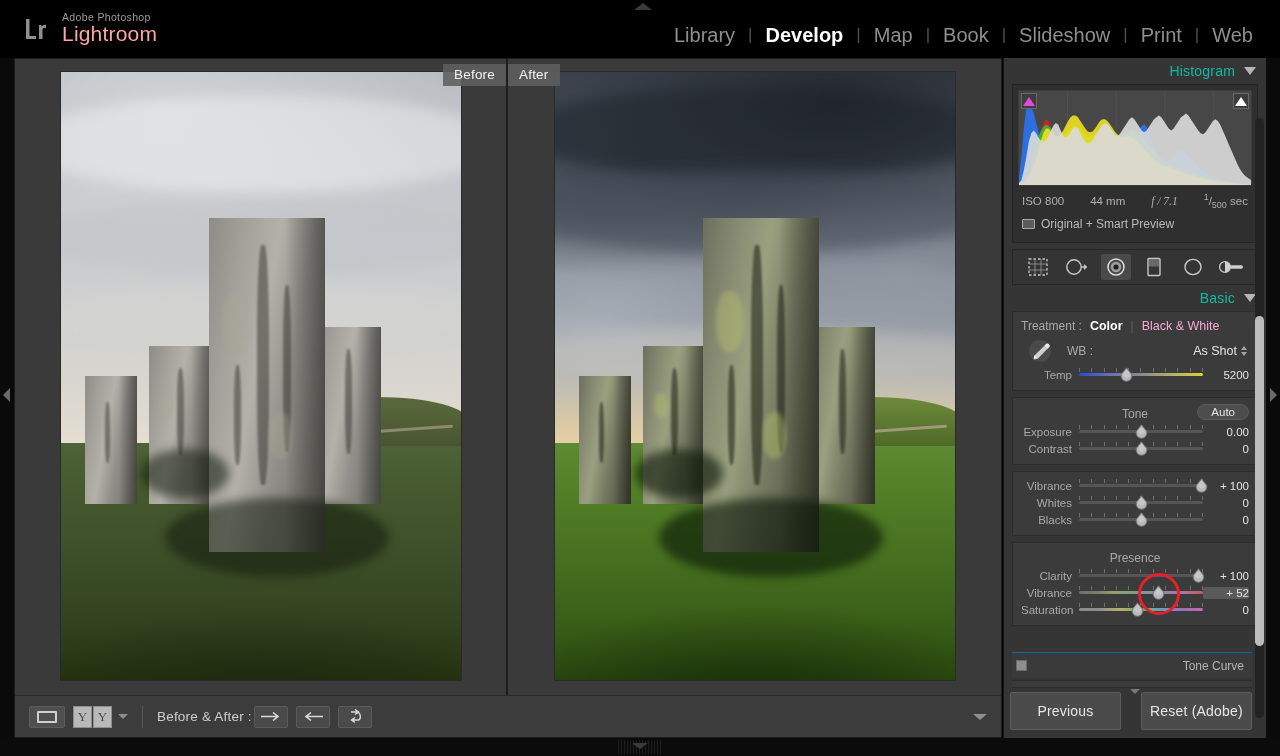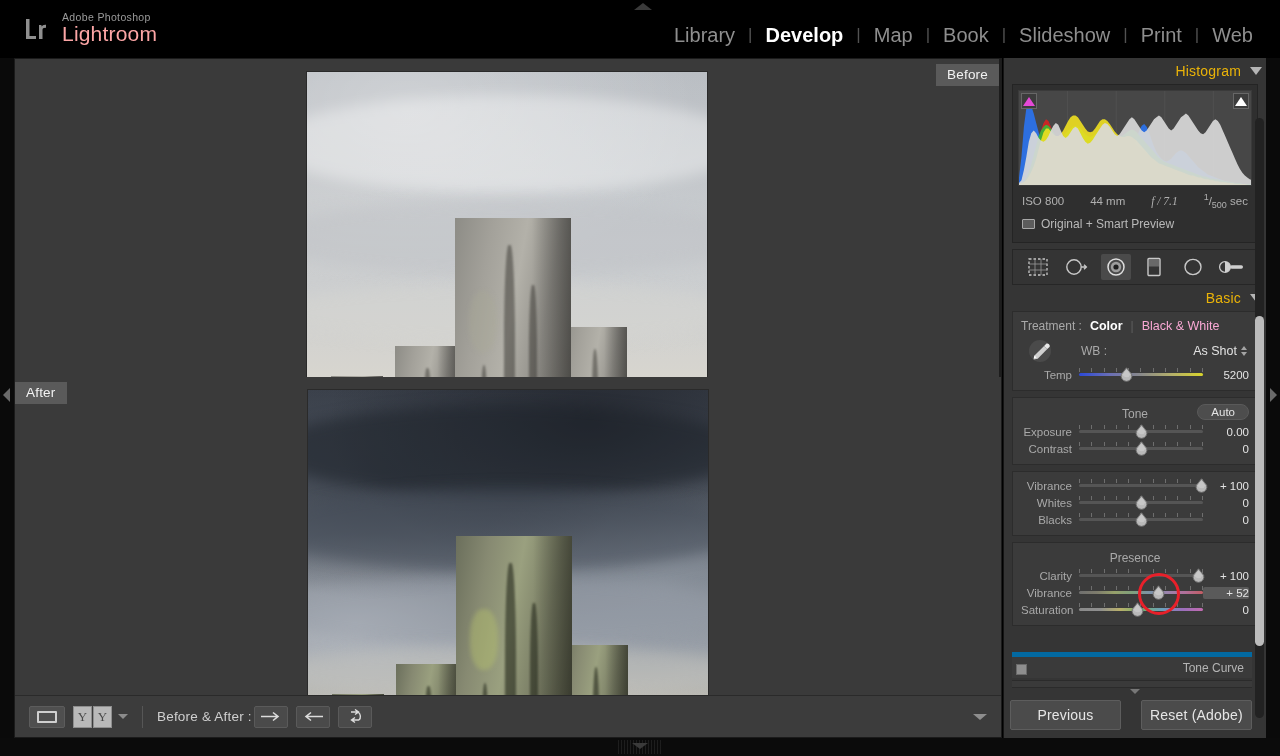--- a/index.html
+++ b/index.html
@@ -65,21 +65,21 @@
     border-left: 7px solid #6a6a6a;
   }
 
   
   #center {
     position: absolute; left: 14px; top: 0; width: 988px; height: 680px;
     background: #3a3a3a; border: 1px solid #1b1b1b;
   }
   #viewstage {
     position: absolute; left: 0; top: 0; width: 986px; height: 636px;
-    display: flex; background: #3a3a3a; flex-direction: column;
+    display: flex; background: #3a3a3a;
   }
   .pane { position: relative; flex: 1 1 50%; height: 100%; overflow: hidden; }
   .pane.left-pane { border-right: 2px solid #1d1d1d; }
   .photo-frame {
     position: absolute; left: 50%; top: 13px;
     transform: translateX(-50%);
     width: 400px; height: 608px;
     background: #222; box-shadow: 0 0 0 1px #2a2a2a;
     overflow: hidden;
   }
@@ -193,21 +193,21 @@
   }
 
   
   #rightpanel {
     position: absolute; left: 1003px; top: 0; width: 263px; height: 680px;
     background: #353535; border-left: 1px solid #141414;
     font-size: 12px; color: #b4b4b4;
   }
   .panel-header {
     display: flex; align-items: center; justify-content: flex-end;
-    height: 26px; padding-right: 4px; color: #eab308; font-size: 14px;
+    height: 26px; padding-right: 10px; color: #14b8a6; font-size: 14px;
     letter-spacing: .2px; cursor: pointer;
   }
   .panel-header .tri-down {
     margin-left: 9px; width: 0; height: 0;
     border-left: 6px solid transparent; border-right: 6px solid transparent;
     border-top: 8px solid #b5b5b5;
   }
 
   
   #histo-wrap {
@@ -255,21 +255,21 @@
   #basic-body { margin: 0 8px; }
   .sub-block { background: #3b3b3b; border: 1px solid #2c2c2c; margin-bottom: 6px; padding: 5px 8px 7px 8px; }
   .treat-row { display: flex; align-items: center; gap: 8px; padding: 2px 0 3px 0; }
   .treat-label { color: #a9a9a9; font-size: 12px; }
   .treat-opt { color: #f9a8d4; font-size: 12.5px; cursor: pointer; }
   .treat-opt.on { color: #ffffff; font-weight: 700; }
   .treat-bar { color: #5e5e5e; }
 
   .wb-row { display: flex; align-items: center; height: 30px; }
   .eyedrop { width: 40px; display:flex; align-items:center; justify-content:center; cursor: pointer; }
-  .wb-label { color: #a9a9a9; font-size: 12px; margin-left: 20px; }
+  .wb-label { color: #a9a9a9; font-size: 12px; margin-left: 6px; }
   .wb-value { color: #e2e2e2; font-size: 12.5px; margin-left: auto; margin-right: 4px; cursor: pointer; }
   .wb-spin { display:flex; flex-direction: column; gap: 2px; margin-right: 2px; cursor: pointer; }
   .wb-spin i { width: 0; height: 0; border-left: 3.5px solid transparent; border-right: 3.5px solid transparent; }
   .wb-spin i.up { border-bottom: 4px solid #a5a5a5; }
   .wb-spin i.dn { border-top: 4px solid #a5a5a5; }
 
   .slider-row { display: flex; align-items: center; height: 17px; }
   .sl-label { width: 58px; text-align: right; font-size: 11.5px; color: #a9a9a9; padding-right: 7px; cursor: pointer; }
   .sl-track-wrap { position: relative; flex: 1; height: 17px; }
   .sl-track {
@@ -300,21 +300,21 @@
 
   
   #annot-circle {
     position: absolute; border: 3px solid #e8202a; border-radius: 50%;
     width: 42px; height: 42px; pointer-events: none; z-index: 30;
   }
 
   
   #tonecurve-row {
     position: absolute; left: 8px; right: 14px; bottom: 60px;
-    height: 26px; background: #3a3a3a; border-top: 5px solid #0369a1;
+    height: 26px; background: #3a3a3a; border-top: 1px solid #0369a1;
     display: flex; align-items: center; justify-content: flex-end; padding-right: 8px;
     cursor: pointer;
   }
   #tonecurve-row .toggle {
     position: absolute; left: 4px; top: 7px; width: 11px; height: 11px;
     background: #8e8e8e; border: 1px solid #6a6a6a;
   }
   #panel-bottom-strip {
     position: absolute; left: 8px; right: 14px; bottom: 50px; height: 8px;
     background: #3a3a3a; border-top: 1px solid #2b2b2b; border-bottom: 1px solid #2b2b2b;
@@ -326,21 +326,21 @@
   }
   #panel-scroll {
     position: absolute; right: 2px; top: 258px; width: 9px; height: 330px;
     background: #bcbcbc; border-radius: 5px; cursor: pointer;
   }
   #panel-scroll-track {
     position: absolute; right: 2px; top: 60px; width: 9px; height: 600px;
     background: #222; border-radius: 5px;
   }
   #bottom-buttons {
-    position: absolute; left: 6px; right: 14px; bottom: 8px; height: 30px;
+    position: absolute; left: 6px; right: 14px; bottom: 8px; height: 38px;
     display: flex; gap: 20px;
   }
   .big-btn {
     flex: 1; background: #4b4b4b; border: 1px solid #5d5d5d; border-radius: 2px;
     color: #e6e6e6; font-size: 14px; display: flex; align-items: center; justify-content: center;
     cursor: pointer; letter-spacing: .2px;
   }
 
   
   #bottomedge {

